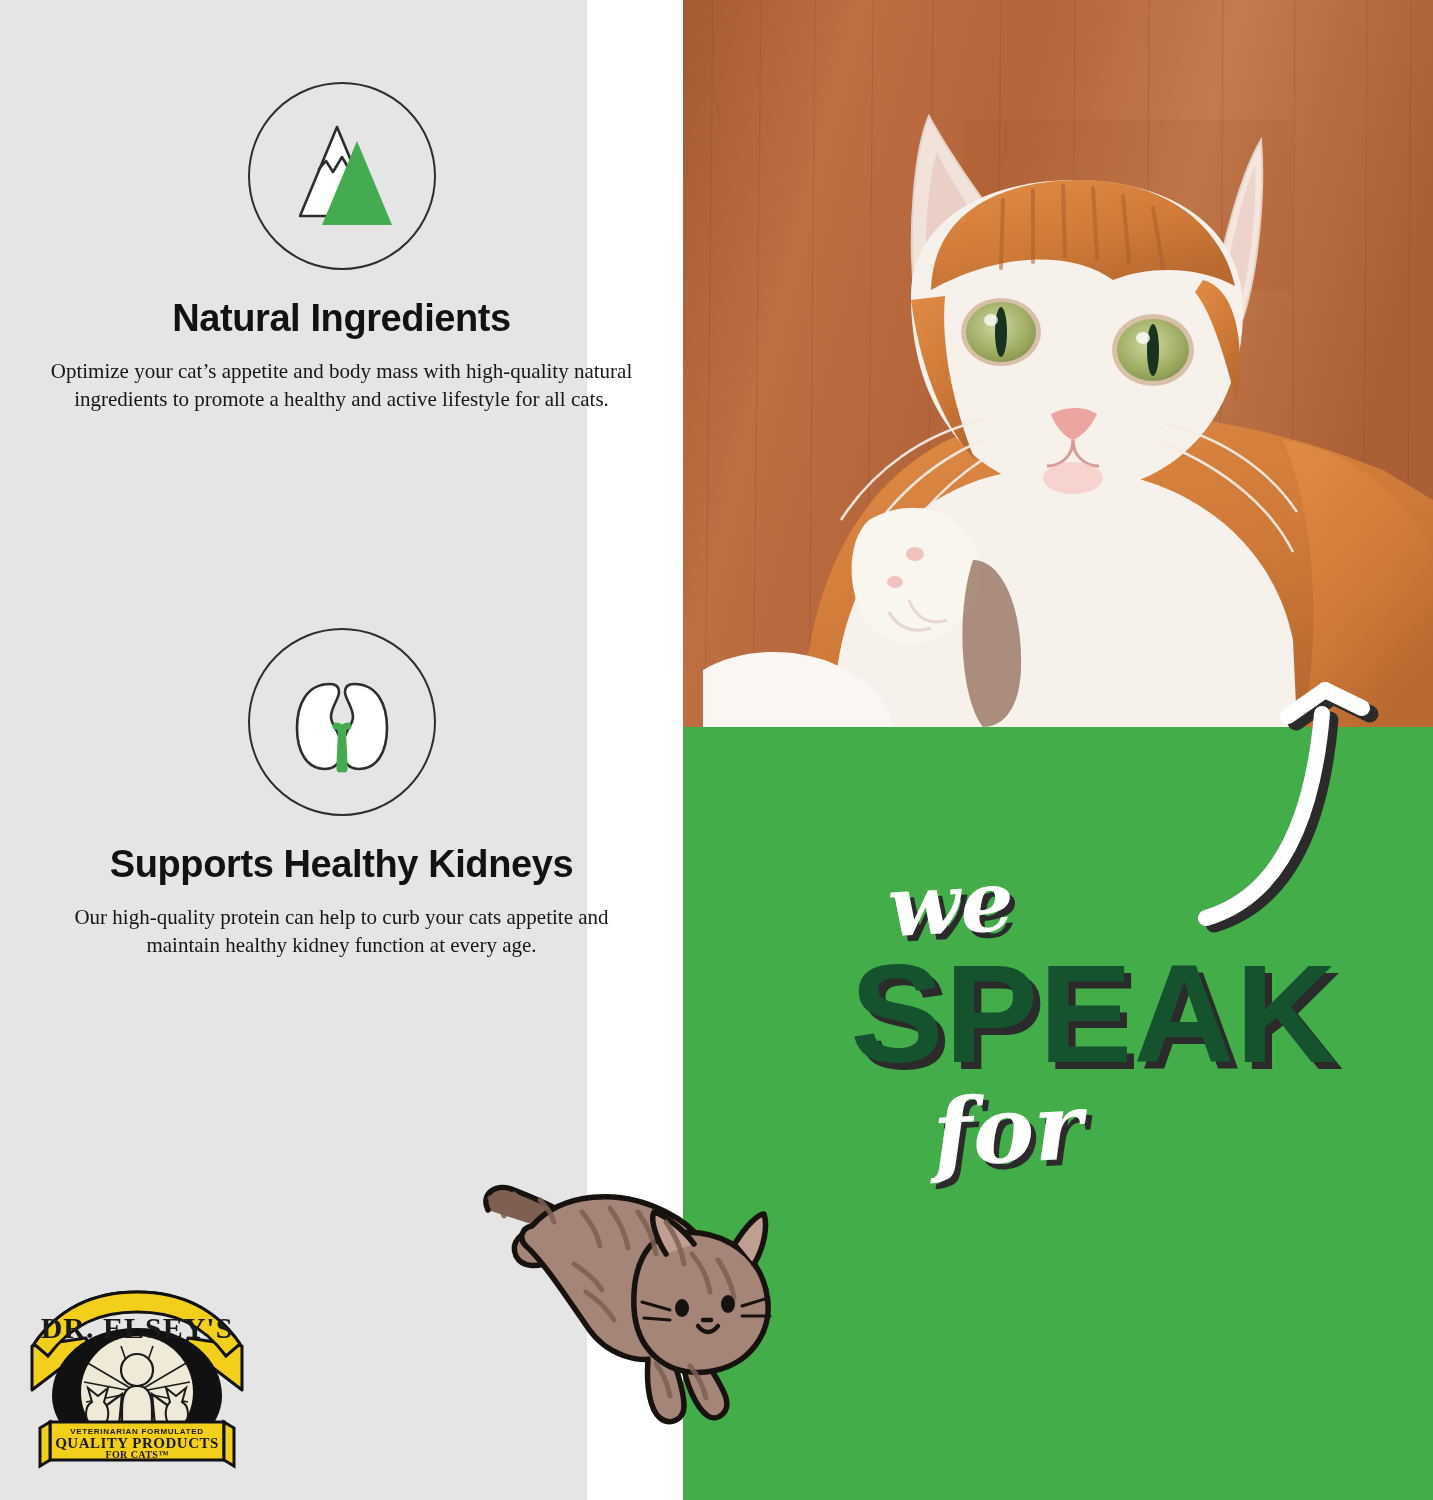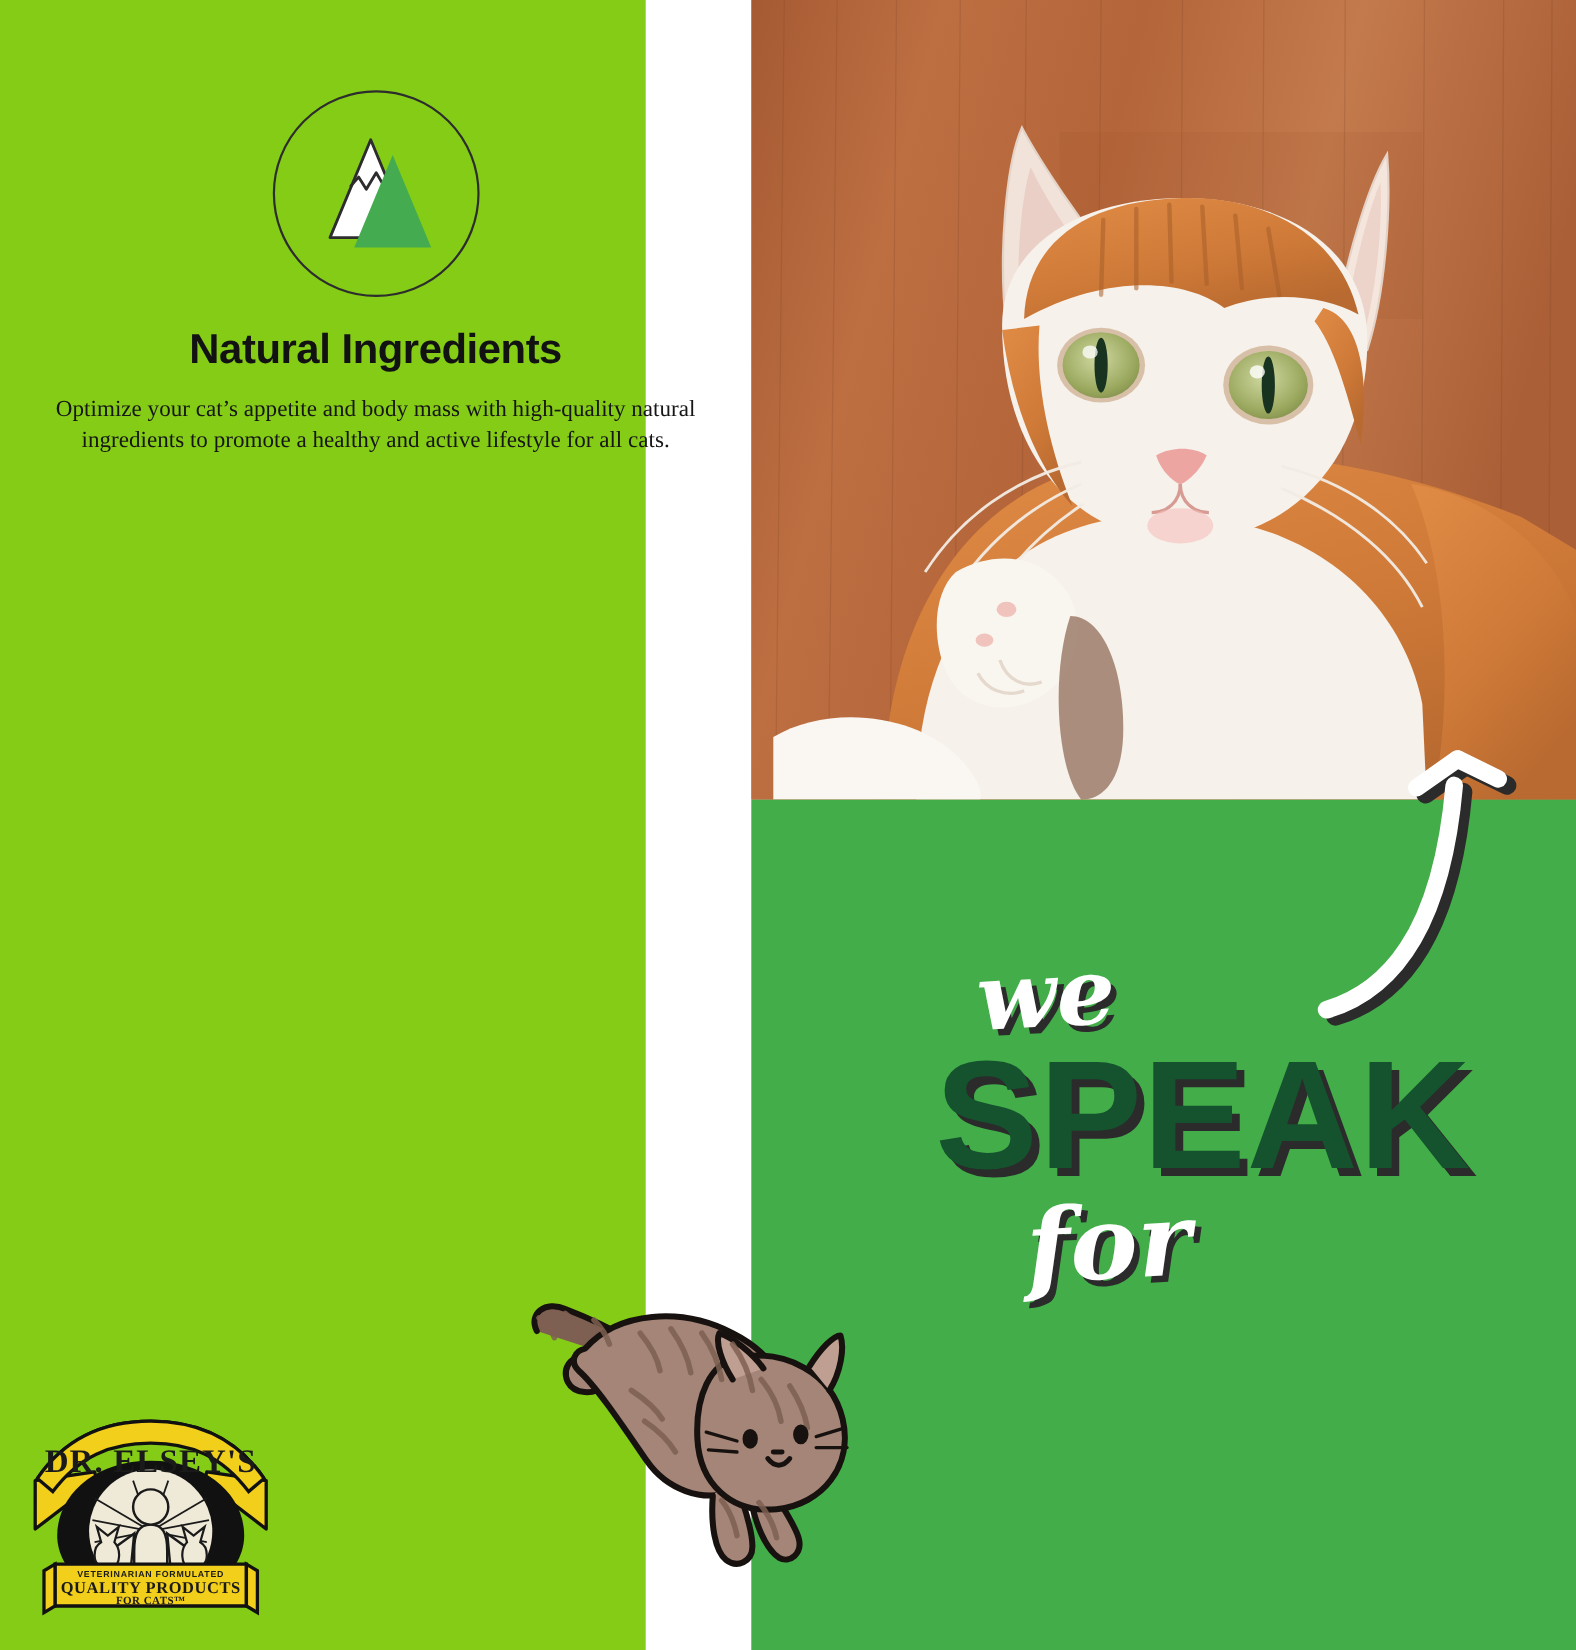--- a/index.html
+++ b/index.html
@@ -18,21 +18,21 @@
     overflow: hidden;
   }
 
   
   .left-col {
     position: absolute;
     left: 0;
     top: 0;
     width: 587px;
     height: 1500px;
-    background: #84cc16;
+    background: #e5e5e5;
   }
 
   .feature {
     position: absolute;
     left: 0;
     width: 683px;
     text-align: center;
   }
   .feature-1 { top: 82px; }
   .feature-2 { top: 628px; }
@@ -188,20 +188,32 @@
         <svg width="150" height="150" viewBox="0 0 150 150">
           <path d="M33 115 L70 26 L107 115 Z" fill="#ffffff" stroke="#2d2d2d" stroke-width="2.6" stroke-linejoin="round"></path>
           <polyline points="52,68 59,60 66,71 75,56 82,68" fill="none" stroke="#2d2d2d" stroke-width="2.6" stroke-linejoin="round" stroke-linecap="round"></polyline>
           <path d="M55 124 L90 40 L125 124 Z" fill="#44ab50"></path>
         </svg>
       </div>
       <div class="feature-title">Natural Ingredients</div>
       <div class="feature-body">Optimize your cat’s appetite and body mass with high-quality natural ingredients to promote a healthy and active lifestyle for all cats.</div>
     </div>
 
+    <div class="feature feature-2">
+      <div class="icon-circle">
+        <svg width="150" height="150" viewBox="0 0 150 150">
+          <path d="M63 37 C40 37 30 57 30 81 C30 105 40 122 58 122 C72 122 76 110 74 96 C72 83 64 78 64 70 C64 60 72 52 72 45 C72 40 69 37 63 37 Z" fill="#ffffff" stroke="#2d2d2d" stroke-width="2.6" stroke-linejoin="round"></path>
+          <path d="M87 37 C110 37 120 57 120 81 C120 105 110 122 92 122 C78 122 74 110 76 96 C78 83 86 78 86 70 C86 60 78 52 78 45 C78 40 81 37 87 37 Z" fill="#ffffff" stroke="#2d2d2d" stroke-width="2.6" stroke-linejoin="round"></path>
+          <path d="M69 79 C78 79 73 90 73 122" fill="none" stroke="#44ab50" stroke-width="7" stroke-linecap="round"></path>
+          <path d="M81 79 C72 79 77 90 77 122" fill="none" stroke="#44ab50" stroke-width="7" stroke-linecap="round"></path>
+        </svg>
+      </div>
+      <div class="feature-title">Supports Healthy Kidneys</div>
+      <div class="feature-body">Our high-quality protein can help to curb your cats appetite and maintain healthy kidney function at every age.</div>
+    </div>
 
     <div class="logo">
       <svg width="222" height="186" viewBox="0 0 222 186">
 
         <path d="M6 56 L6 100 L40 74 L44 103 L70 86 L60 48 Z" fill="#f2cf1a" stroke="#111" stroke-width="3" stroke-linejoin="round"></path>
         <path d="M216 56 L216 100 L182 74 L178 103 L152 86 L162 48 Z" fill="#f2cf1a" stroke="#111" stroke-width="3" stroke-linejoin="round"></path>
 
         <path d="M111 38 C163 38 196 70 196 106 C196 138 163 168 111 168 C59 168 26 138 26 106 C26 70 59 38 111 38 Z" fill="#111111"></path>
 
         <circle cx="111" cy="102" r="56" fill="#efe9d8"></circle>

